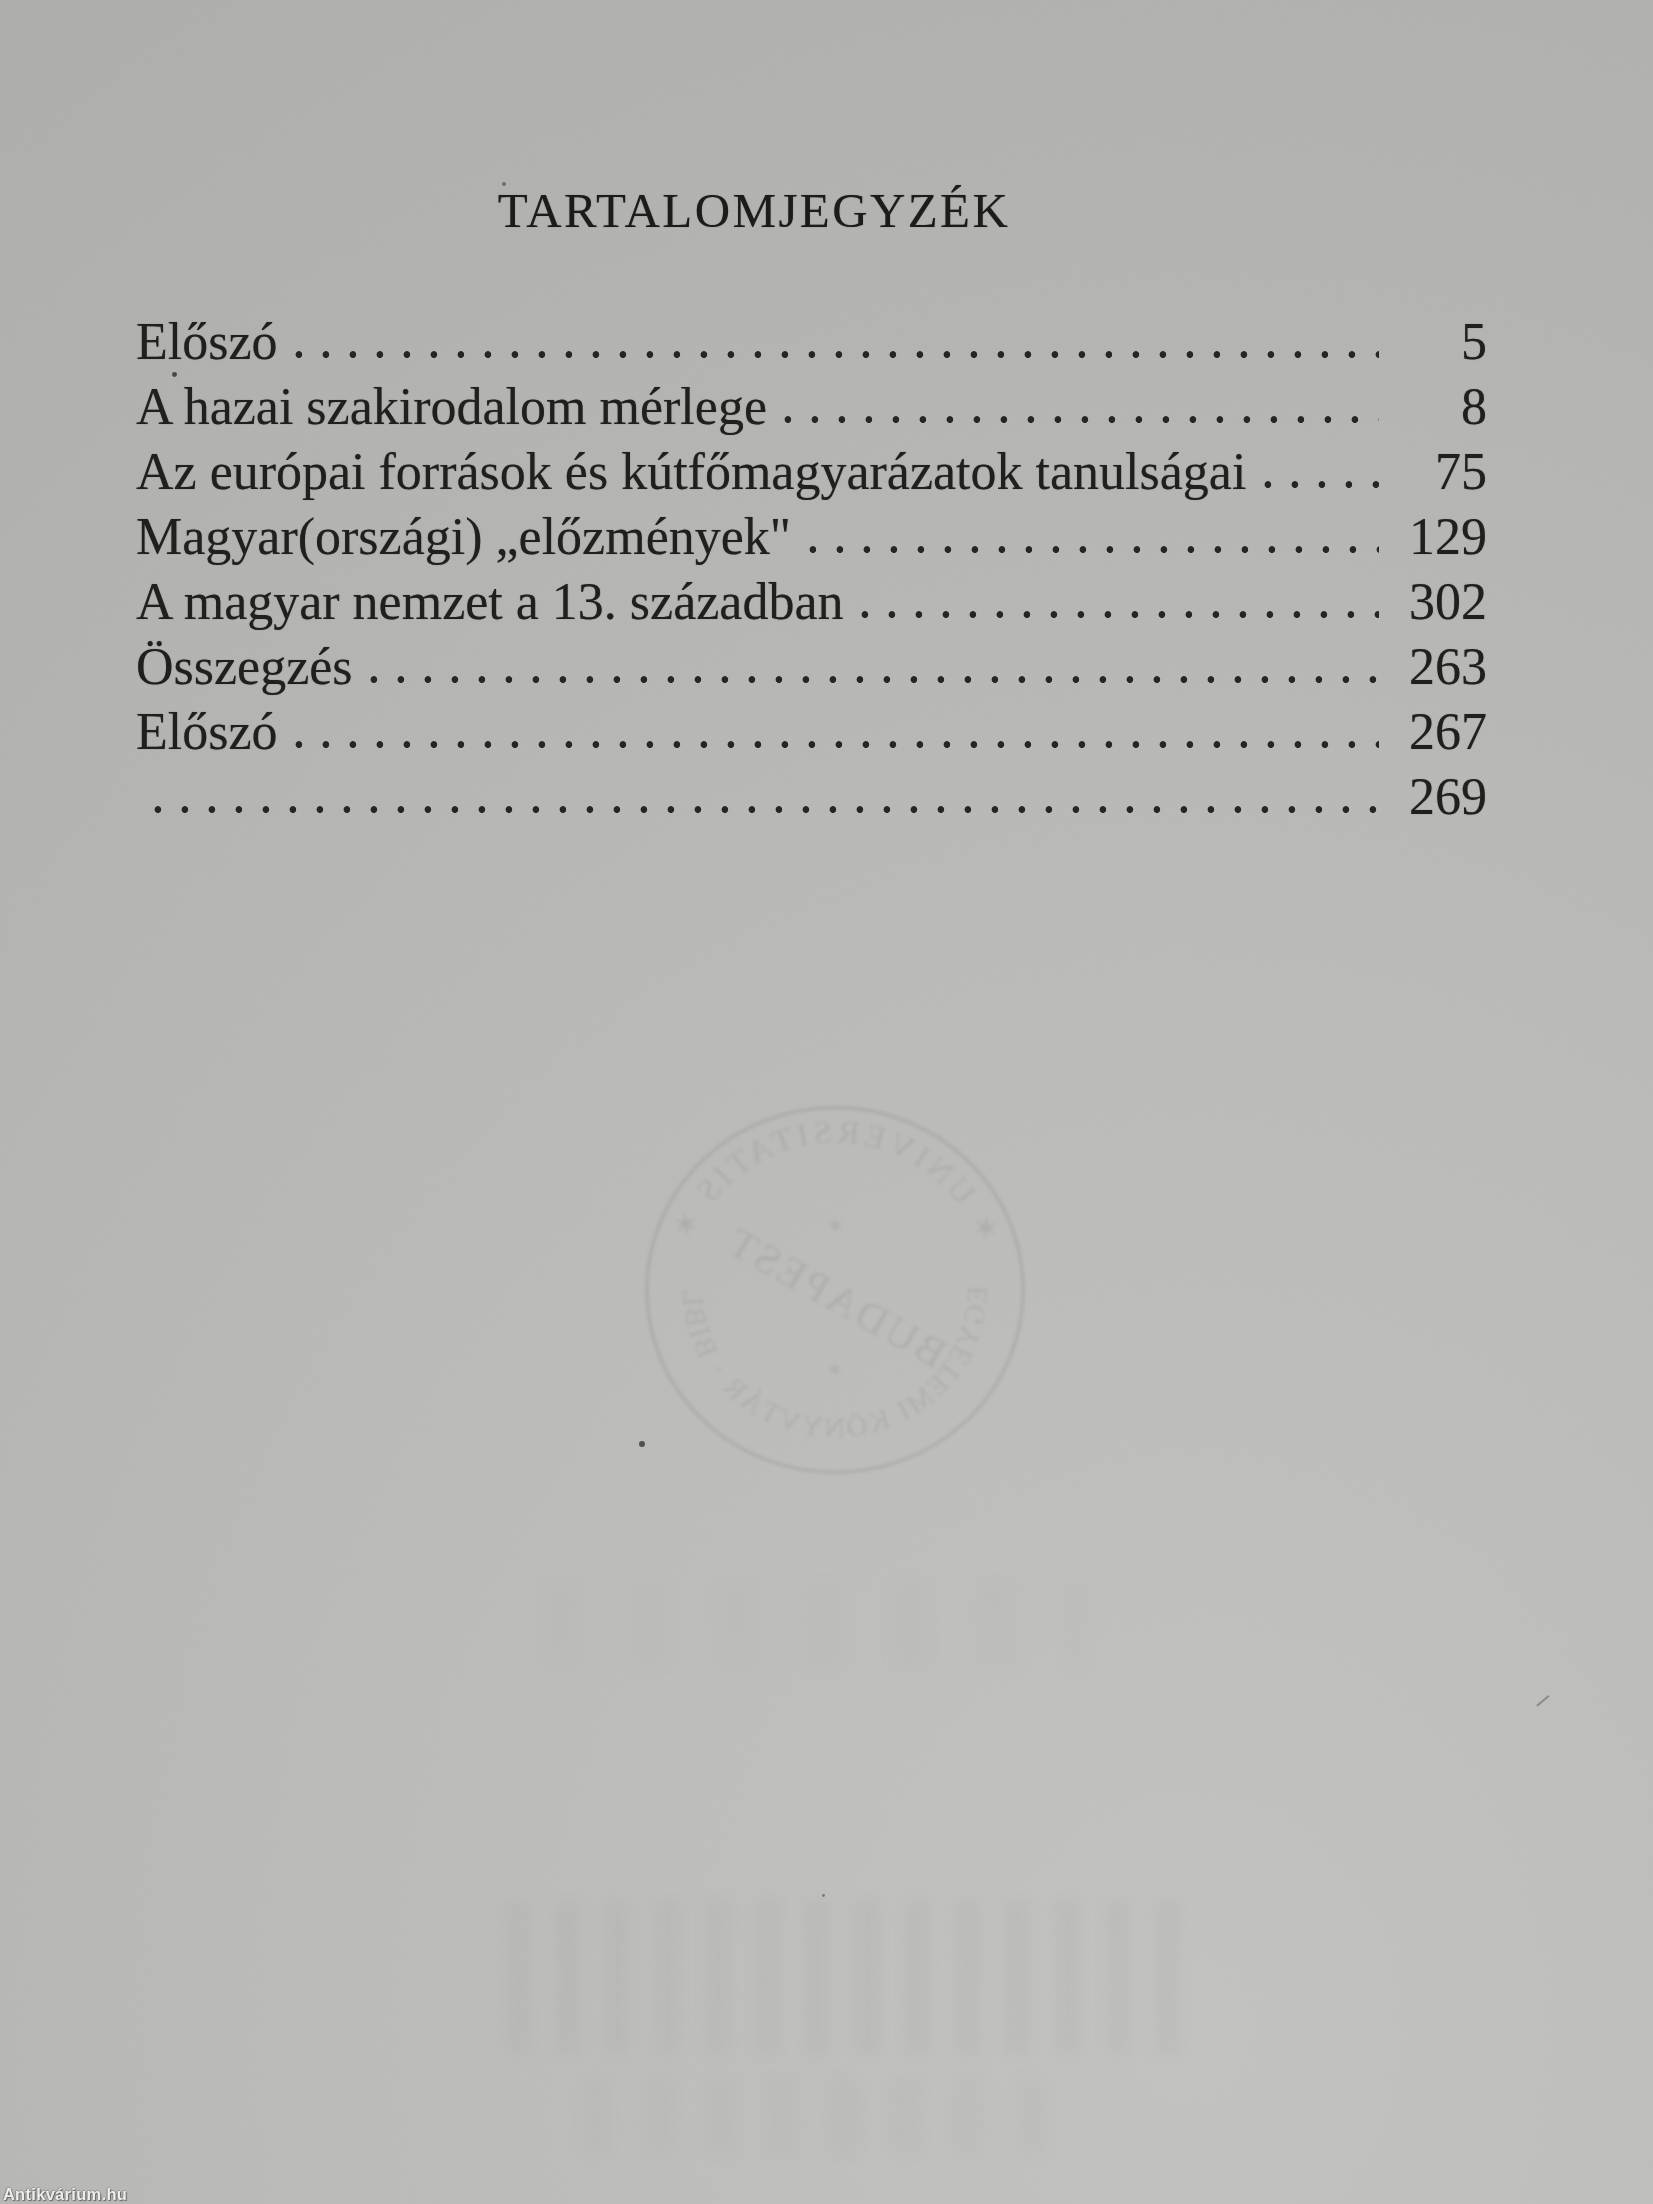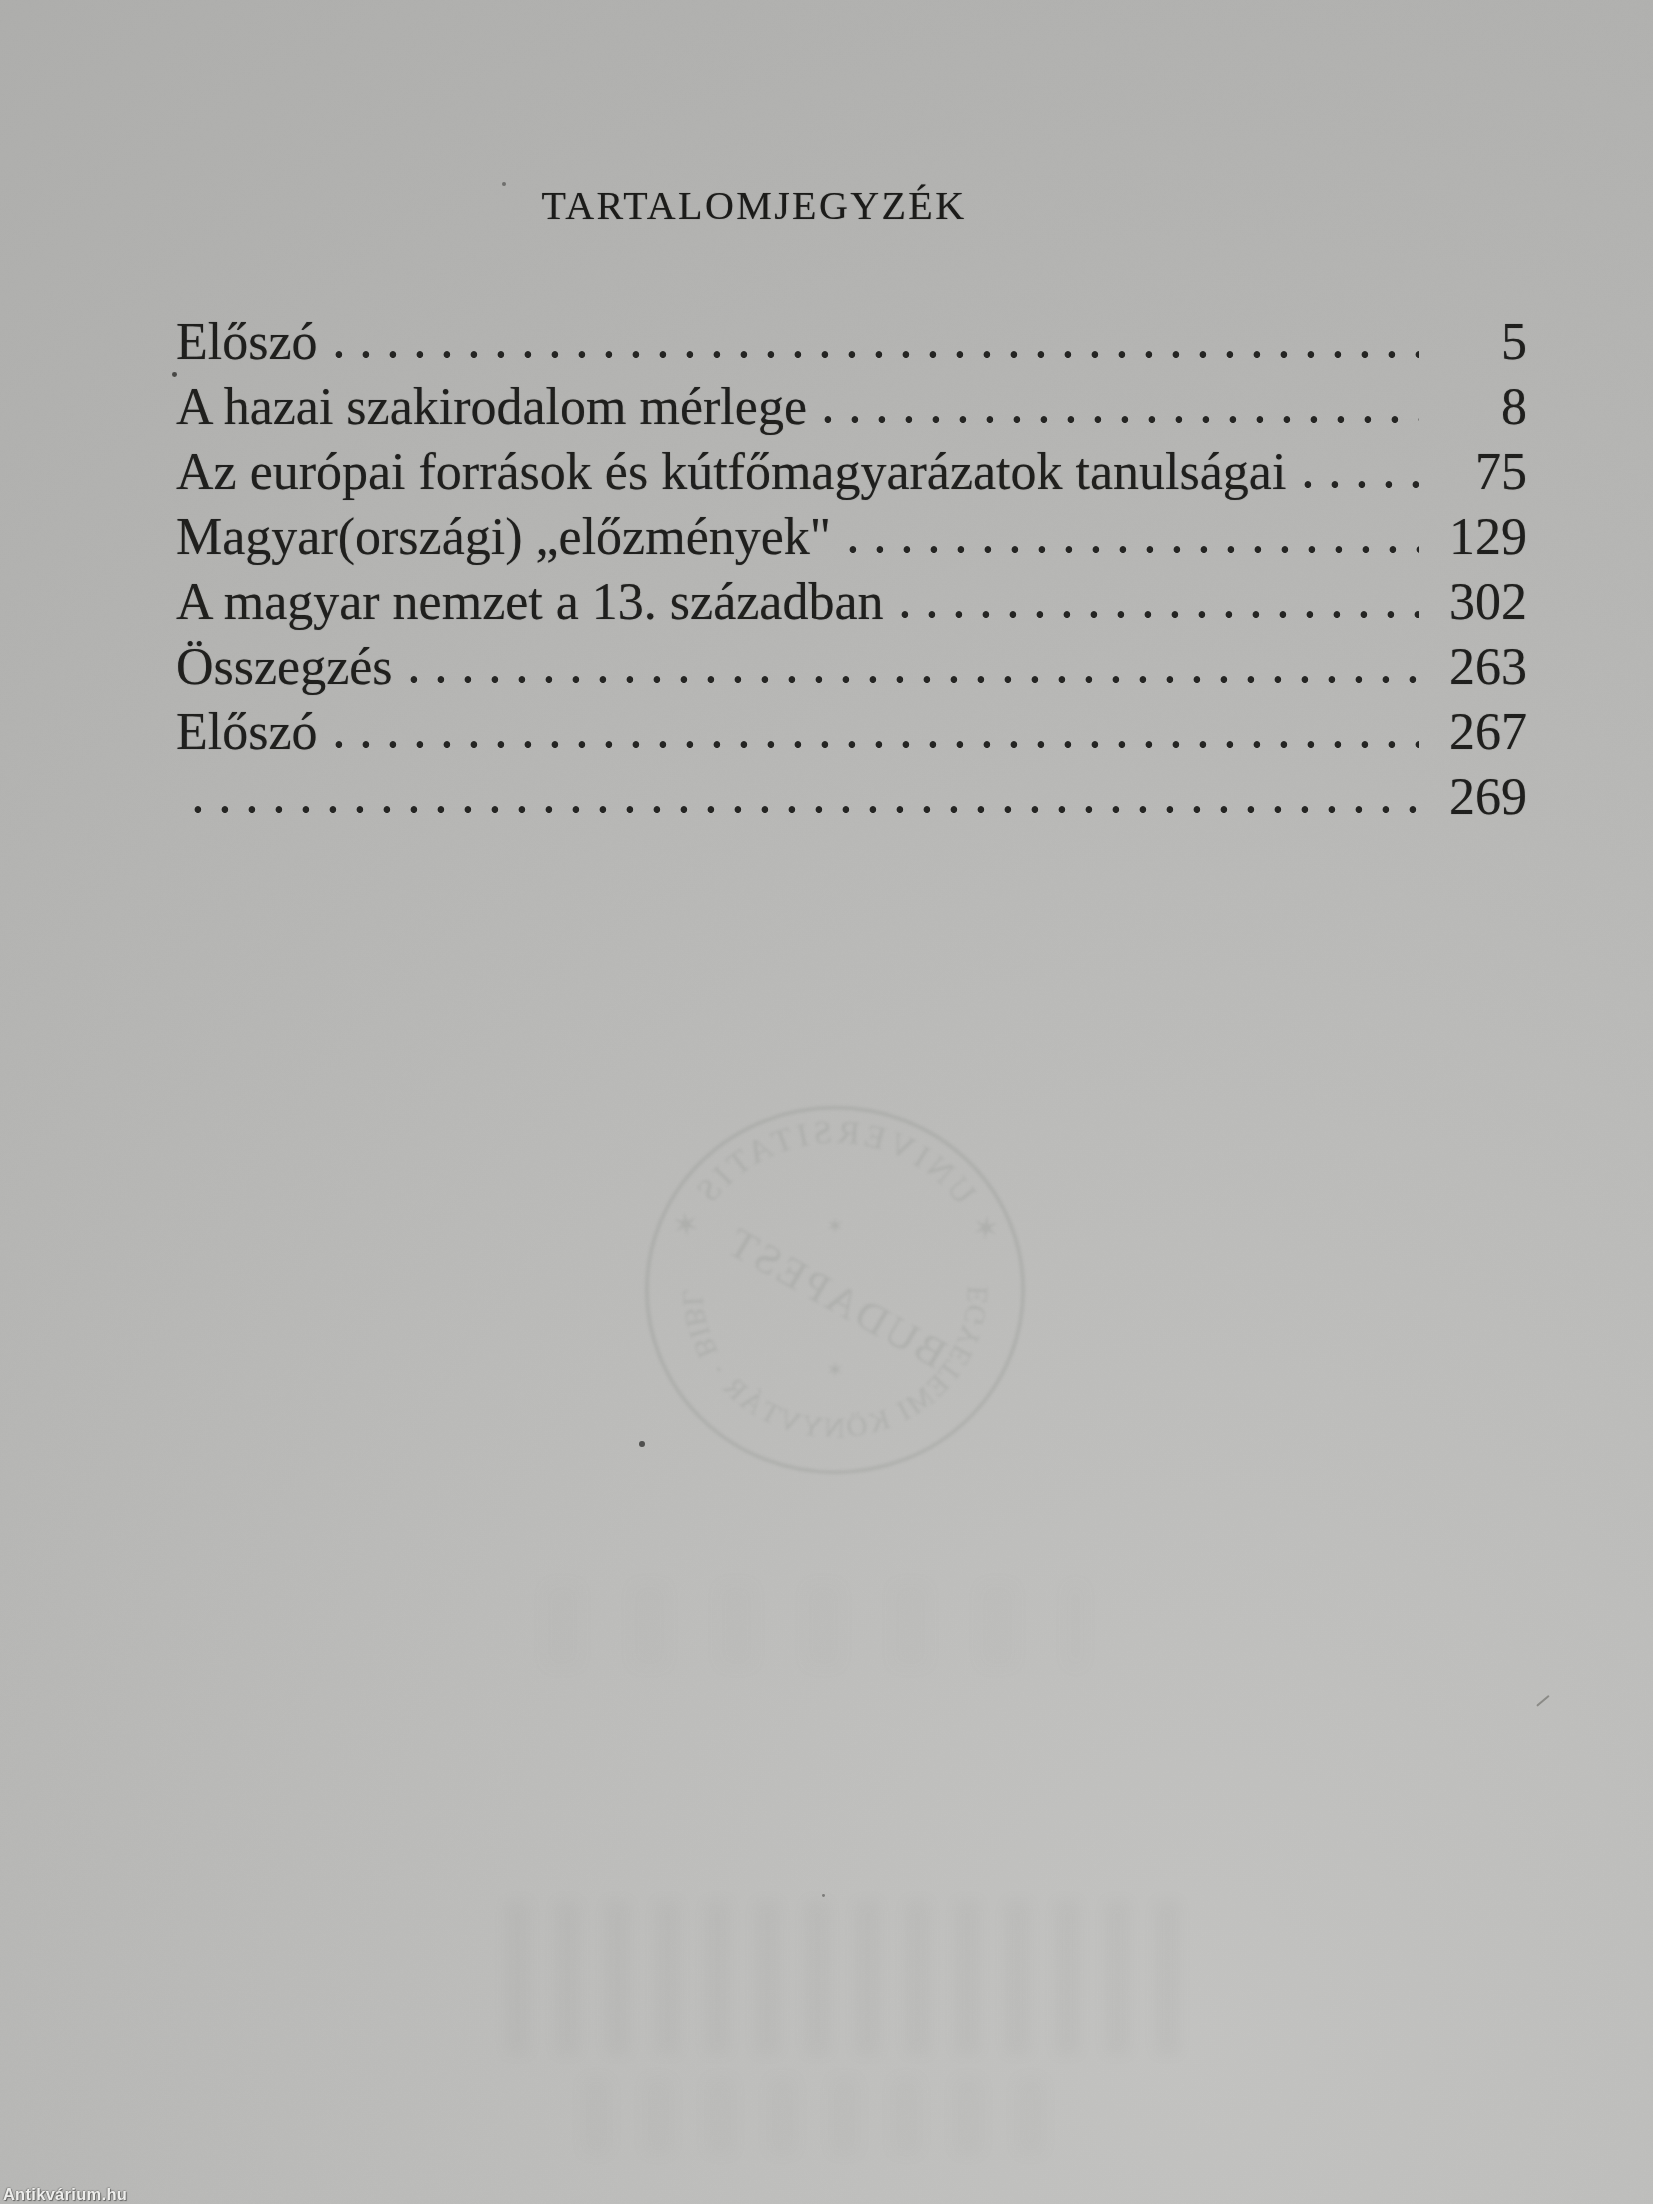--- a/index.html
+++ b/index.html
@@ -9,28 +9,28 @@
     overflow:hidden;
     background:
       radial-gradient(145% 125% at 72% 92%, #c3c3c1 0%, #bbbbb9 38%, #b2b2b0 72%, #ababa9 100%);
     font-family:"Liberation Serif", serif;
     color:#1f1f1d;
   }
   
   .toc-title{
     position:absolute; top:182px; left:0; right:146px;
     text-align:center;
-    font-size:40px; letter-spacing:2.4px;
+    font-size:49px; letter-spacing:2.4px;
     color:#181816;
     text-shadow:0 0 1px rgba(25,25,25,.55);
     white-space:nowrap;
   }
   
   .toc{
-    position:absolute; top:309px; left:136px; width:1351px;margin-left:40px;
+    position:absolute; top:309px; left:136px; width:1351px;
   }
   .row{
     display:flex; align-items:baseline;
     height:65px; font-size:52px; line-height:65px;
     color:#1c1c1a;
     text-shadow:0 0 1px rgba(25,25,25,.5);
     white-space:nowrap;
   }
   .label{flex:0 0 auto;}
   .leader{

